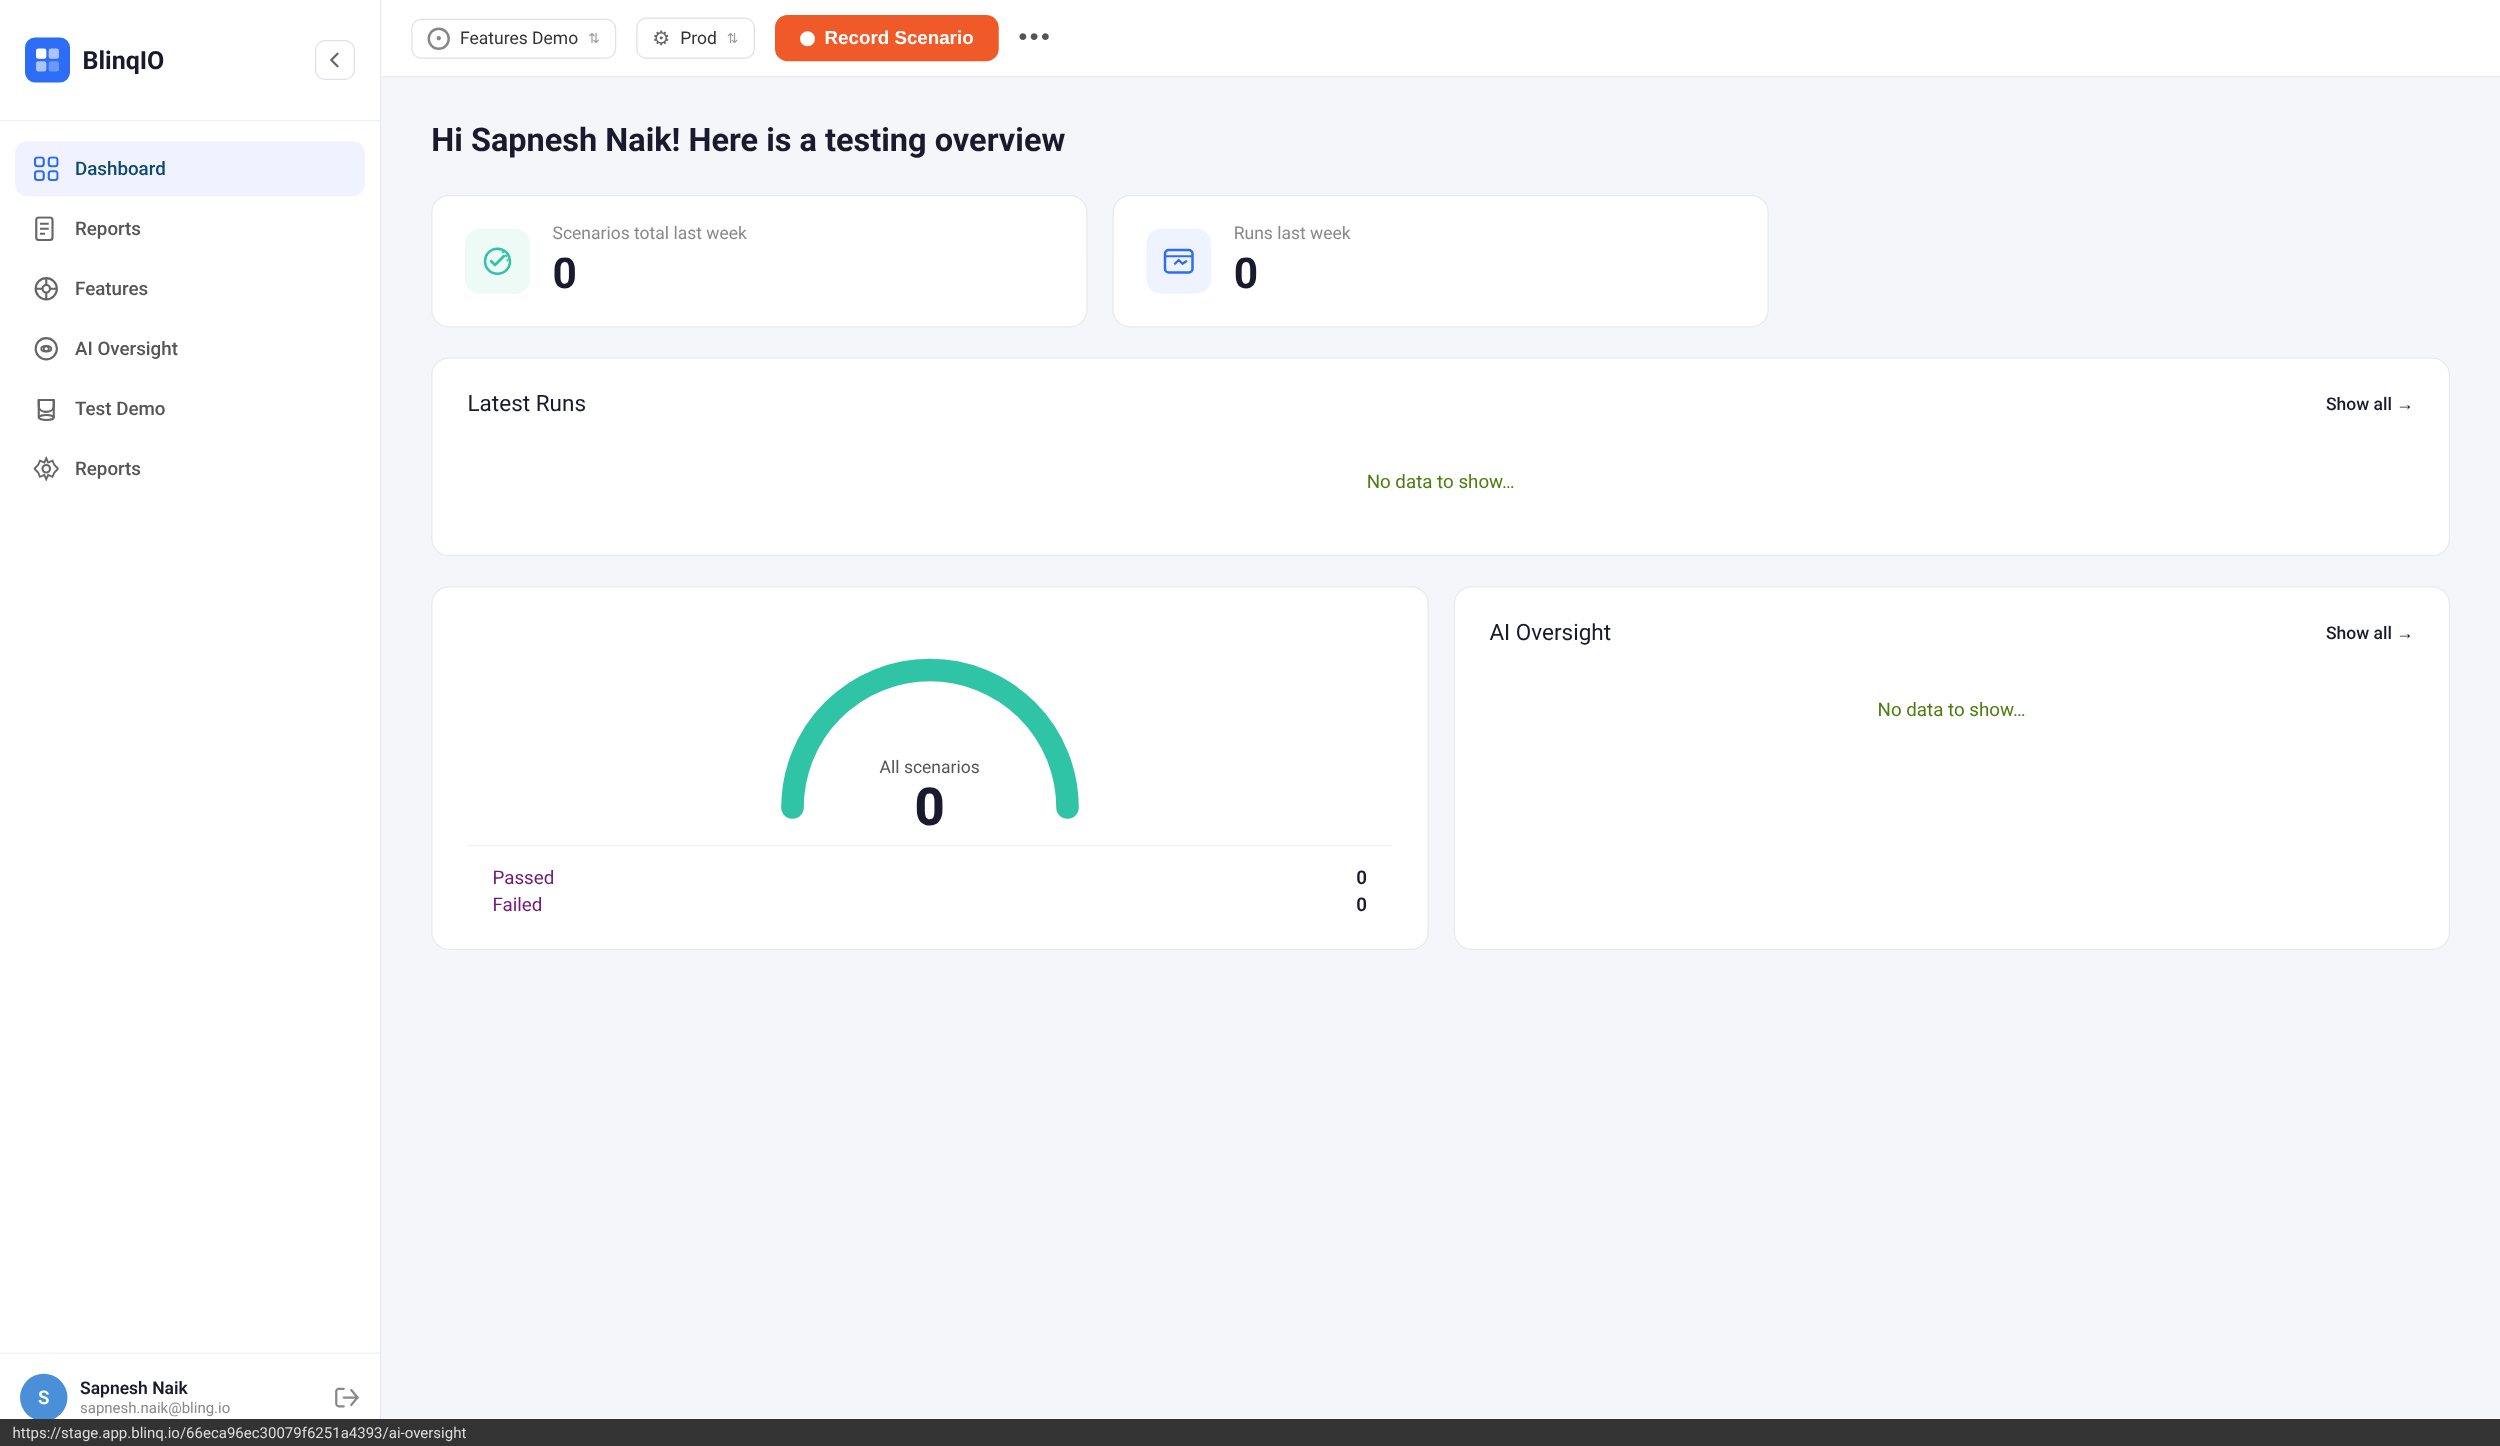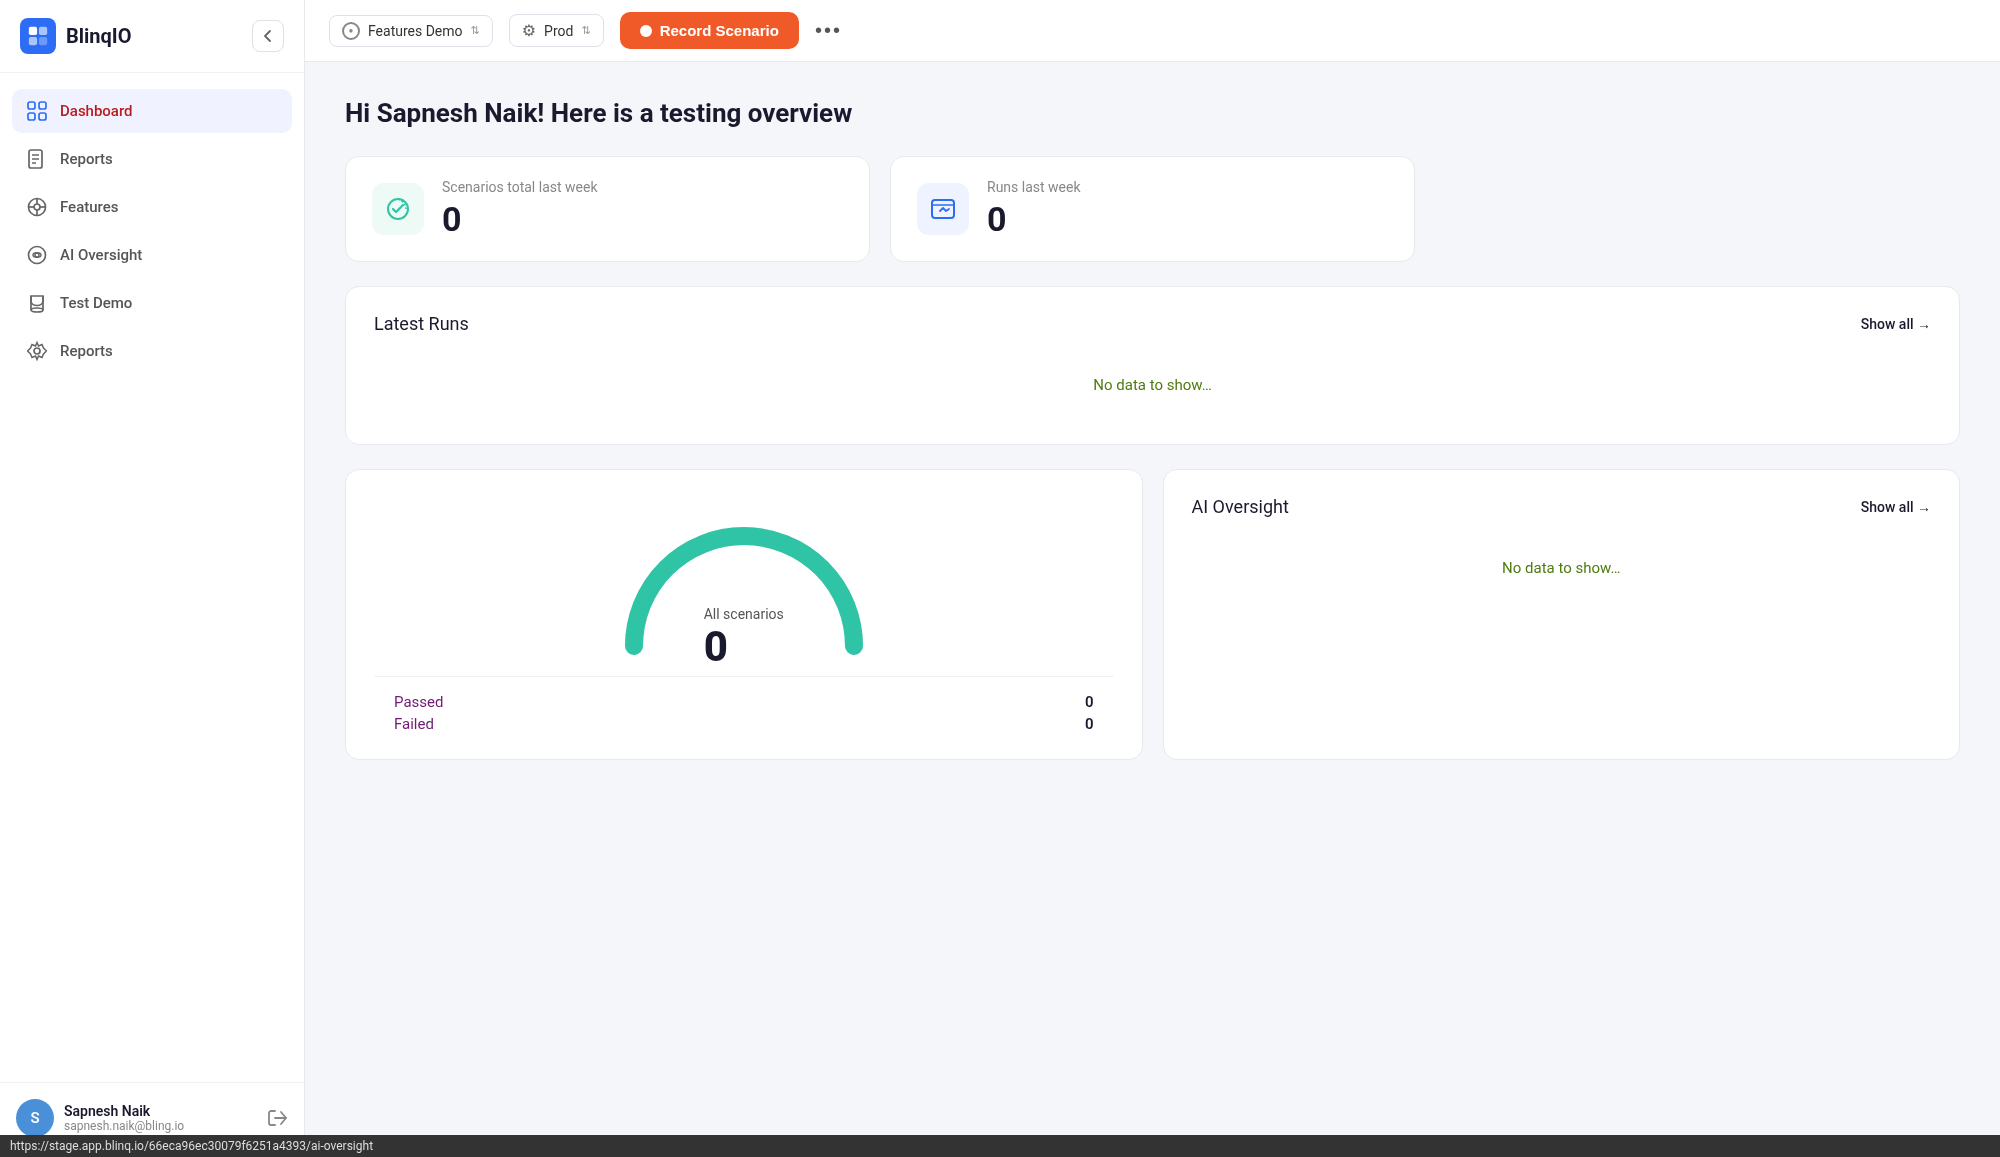--- a/index.html
+++ b/index.html
@@ -12,21 +12,21 @@
       background: #fff;
       border-right: 1px solid #e8e9ed;
       display: flex;
       flex-direction: column;
       height: 100vh;
     }
     .sidebar-logo {
       display: flex;
       align-items: center;
       gap: 10px;
-      padding: 18px 20px;
+      padding: 30px 20px;
       border-bottom: 1px solid #f0f1f5;
     }
     .logo-icon {
       width: 36px;
       height: 36px;
       background: #2d6df6;
       border-radius: 8px;
       display: flex;
       align-items: center;
       justify-content: center;
@@ -64,21 +64,21 @@
       padding: 11px 14px;
       border-radius: 10px;
       cursor: pointer;
       color: #555;
       font-size: 15px;
       font-weight: 500;
       transition: background 0.15s;
     }
     .nav-item.active {
       background: #f0f3ff;
-      color: #b91c1c;
+      color: #0c4a6e;
     }
     .nav-item .nav-icon {
       width: 22px;
       height: 22px;
       display: flex;
       align-items: center;
       justify-content: center;
       flex-shrink: 0;
     }
     .sidebar-footer {
@@ -274,20 +274,21 @@
     }
     .gauge-svg {
       width: 260px;
       height: 140px;
     }
     .gauge-center-text {
       position: absolute;
       top: 110px;
       left: 50%;
       transform: translateX(-50%);
+      text-align: center;
     }
     .gauge-label { font-size: 14px; color: #555; }
     .gauge-value { font-size: 42px; font-weight: 800; color: #1a1a2e; }
 
     .gauge-stats {
       display: flex;
       justify-content: space-between;
       width: 100%;
       padding: 16px 20px 0;
       border-top: 1px solid #f0f1f5;

